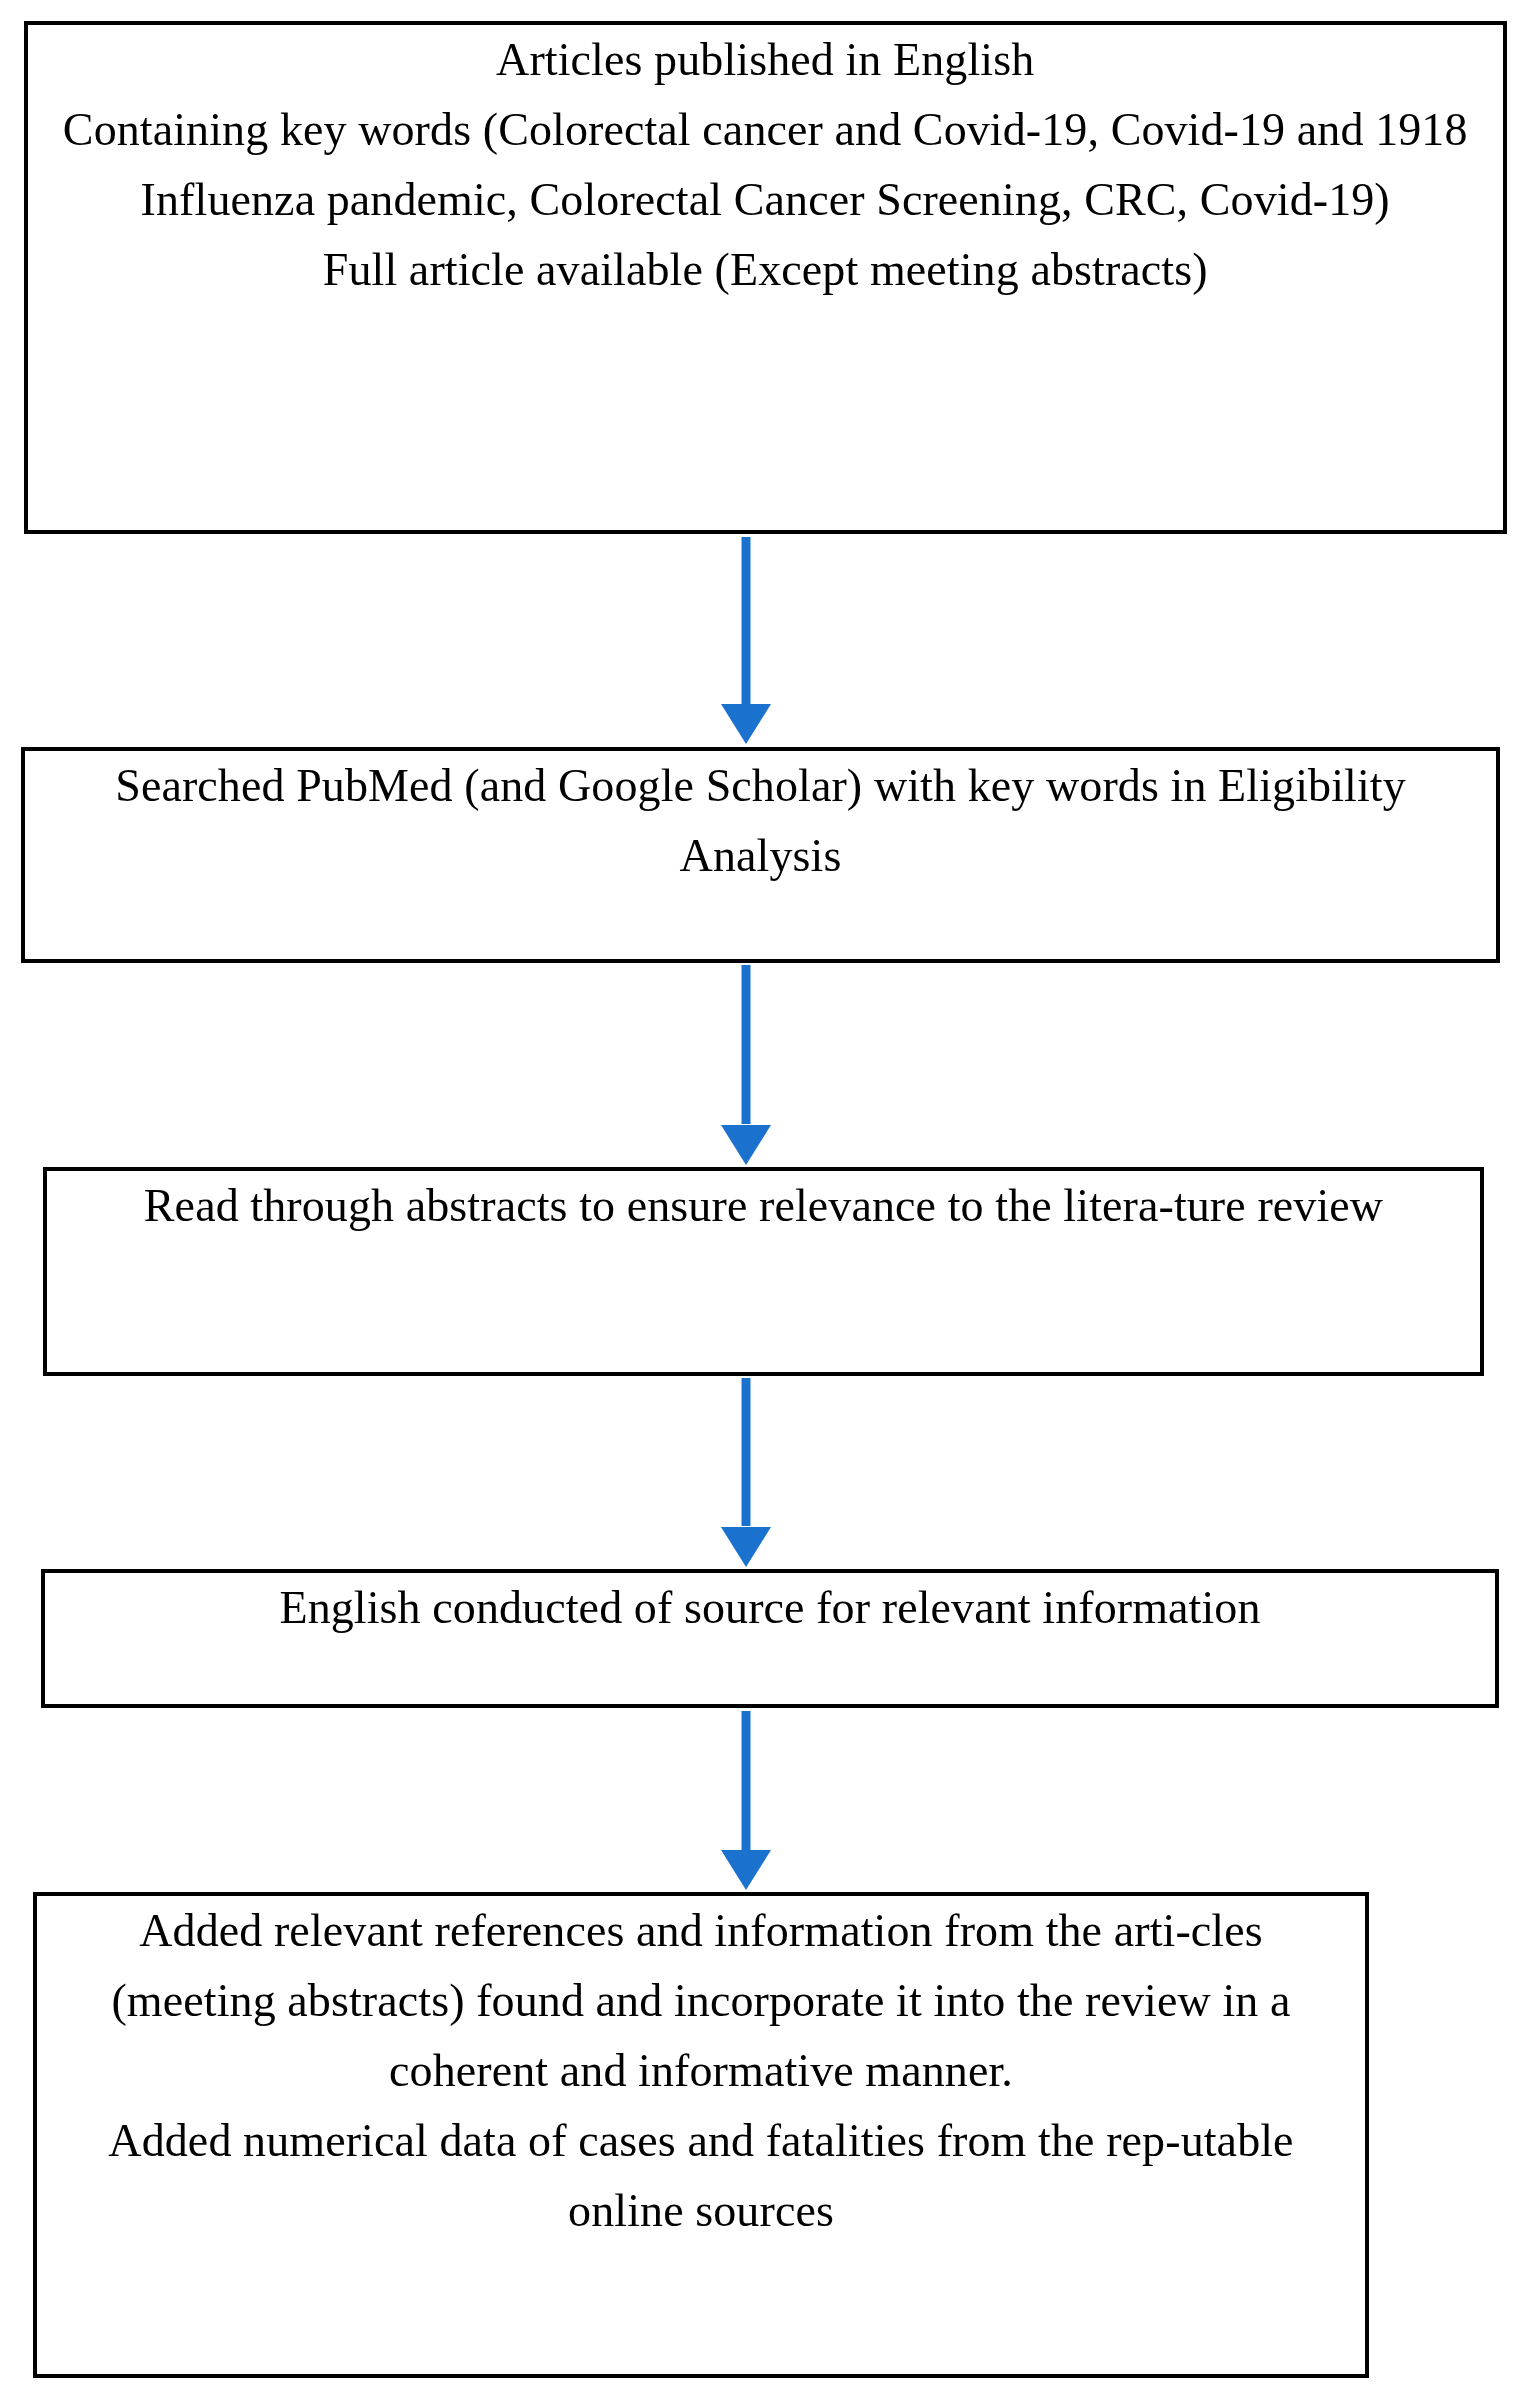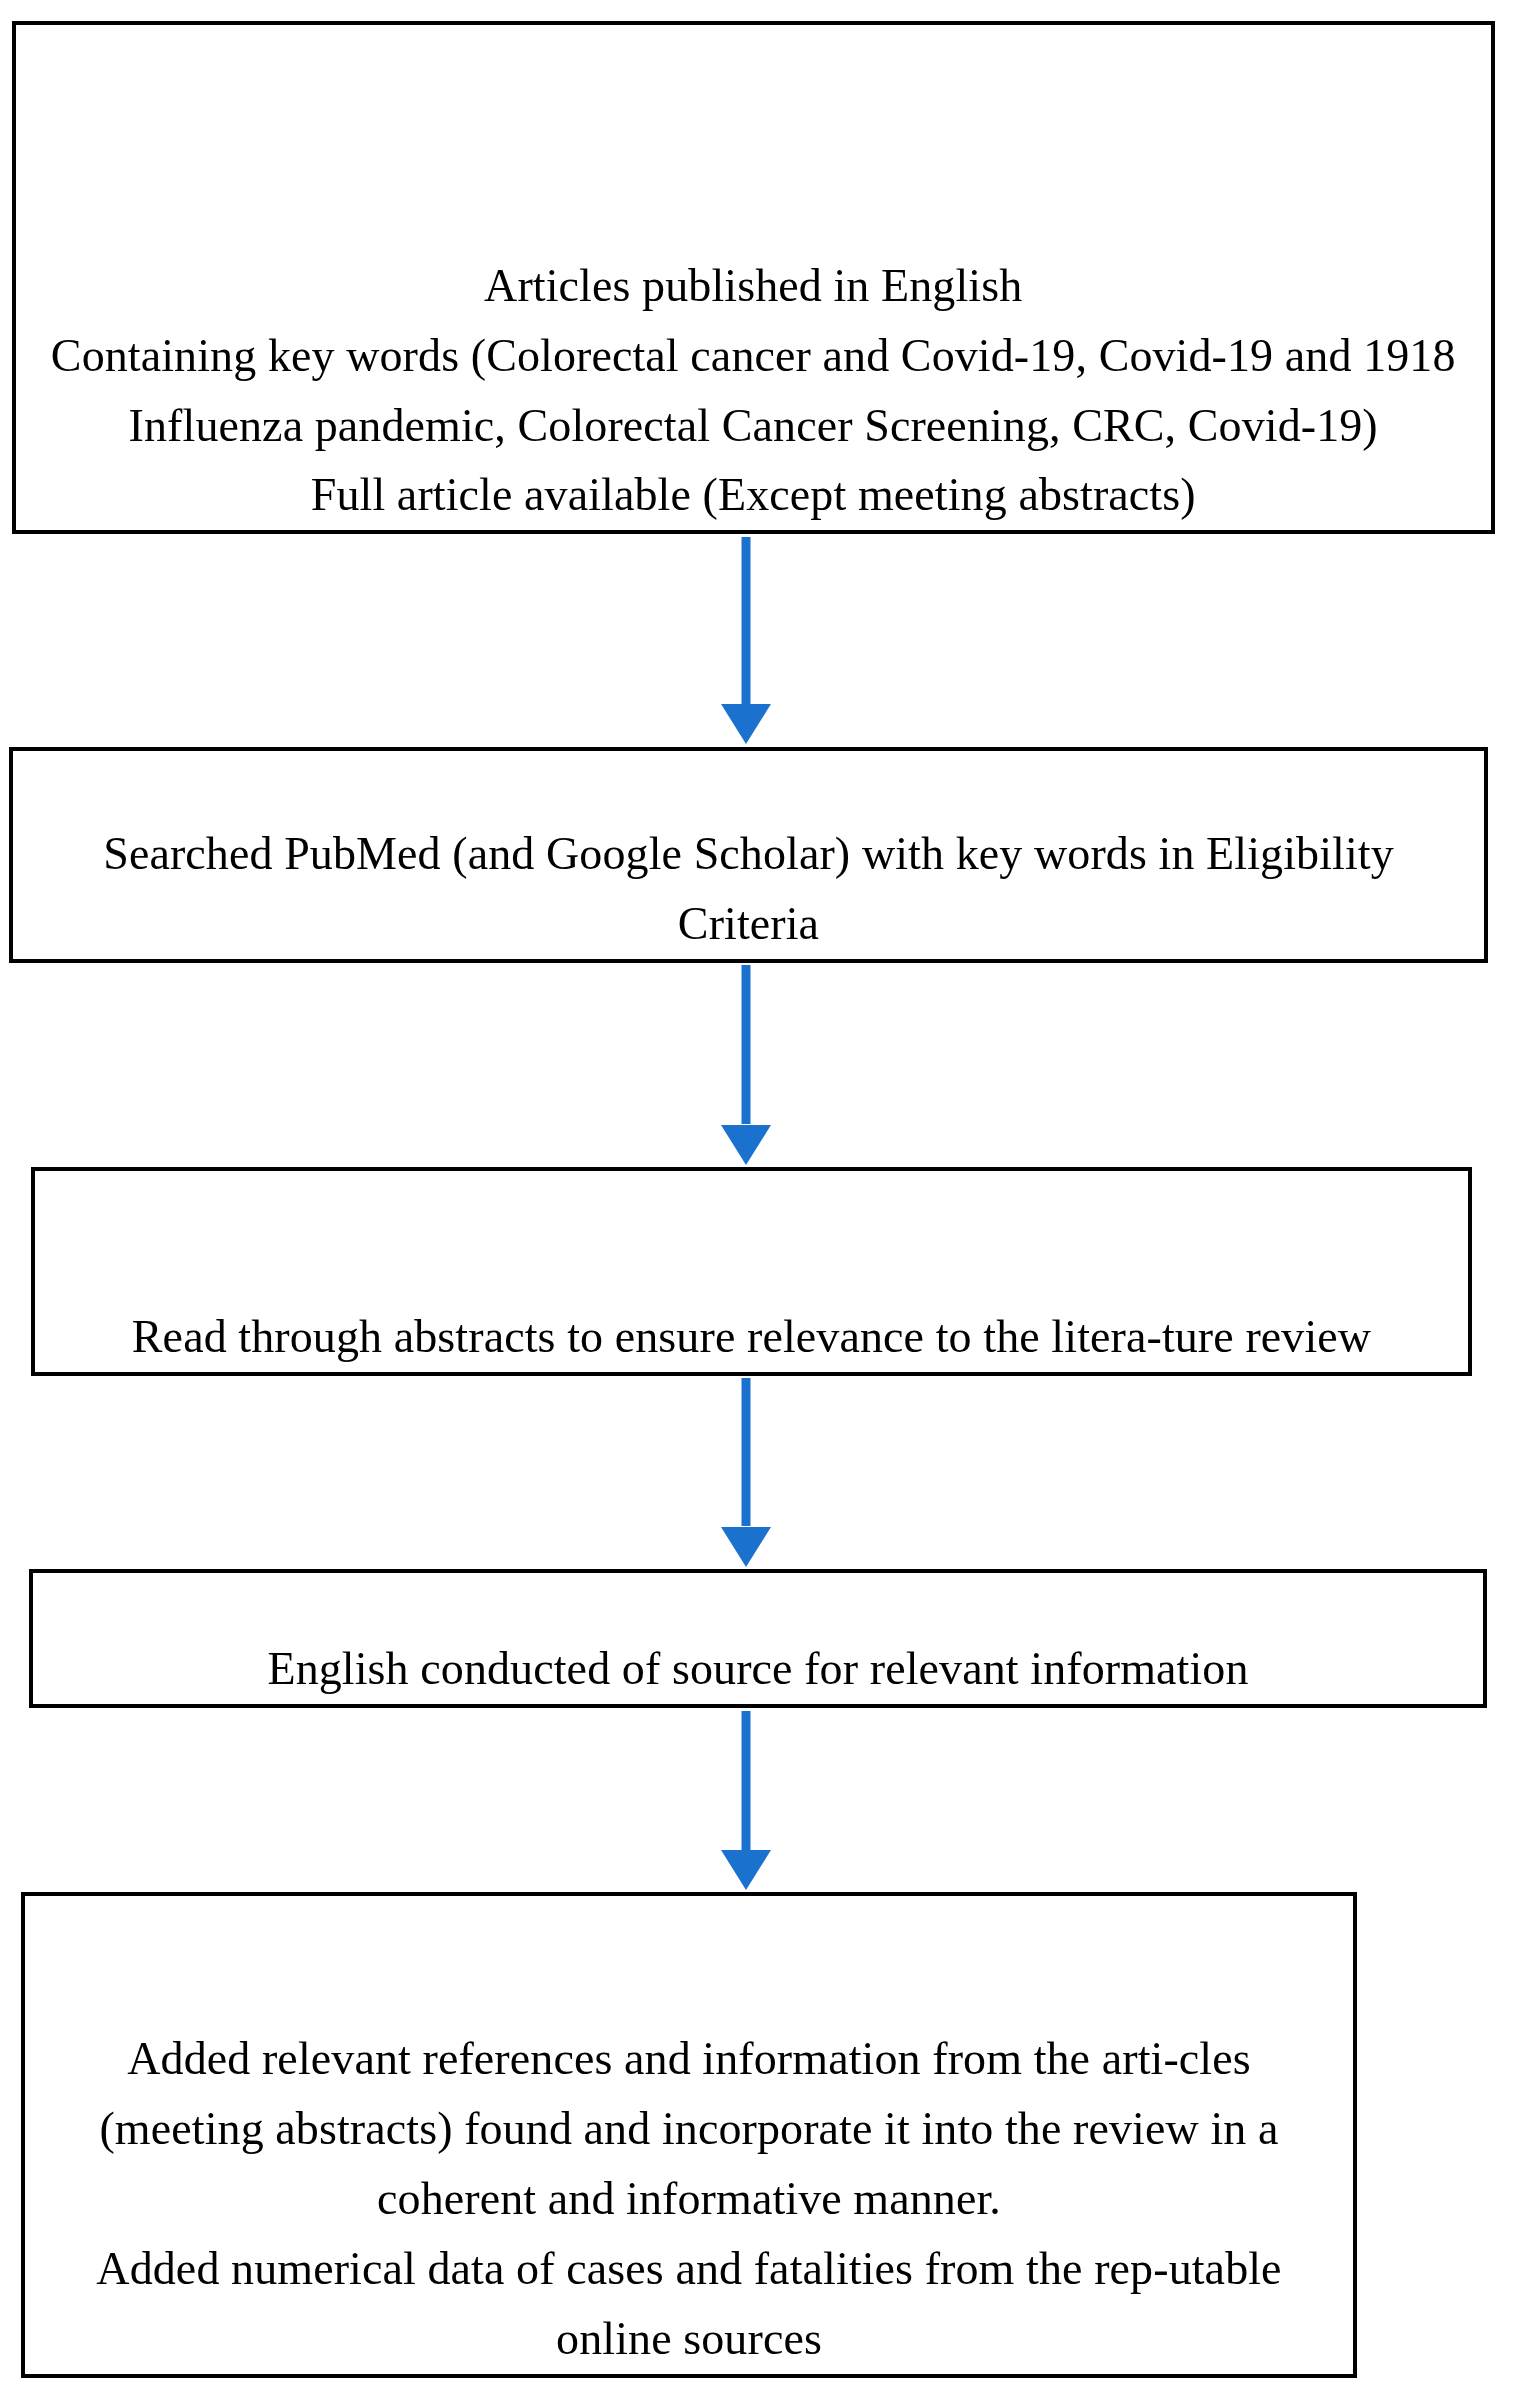--- a/index.html
+++ b/index.html
@@ -14,23 +14,24 @@
     background: #ffffff;
     overflow: hidden;
     font-family: "Liberation Serif", "DejaVu Serif", serif;
   }
   .flow-box {
     position: absolute;
     box-sizing: border-box;
     border: 4.5px solid #000000;
     background: #ffffff;
     display: flex;
-    align-items: flex-end;
+    align-items: flex-start;
     justify-content: center;
     text-align: center;
+    margin-left: 12px;
   }
   .box-text {
     display: block;
     width: 100%;
     color: #000000;
     font-size: 46px;
     line-height: 1.52;
     letter-spacing: 0.1px;
     padding: 0 17px;
     box-sizing: border-box;
@@ -86,21 +87,21 @@
 Containing key words (Colorectal cancer and Covid-19, Covid-19 and 1918 Influenza pandemic, Colorectal Cancer Screening, CRC, Covid-19)
 Full article available (Except meeting abstracts)</span>
   </div>
 
   <div class="arrow" id="arrow-1">
     <div class="shaft"></div>
     <div class="head"></div>
   </div>
 
   <div class="flow-box" id="box-search-databases">
-    <span class="box-text">Searched PubMed (and Google Scholar) with key words in Eligibility Criteria</span>
+    <span class="box-text">Searched PubMed (and Google Scholar) with key words in Eligibility Analysis</span>
   </div>
 
   <div class="arrow" id="arrow-2">
     <div class="shaft"></div>
     <div class="head"></div>
   </div>
 
   <div class="flow-box" id="box-read-abstracts">
     <span class="box-text">Read through abstracts to ensure relevance to the litera-ture review</span>
   </div>

